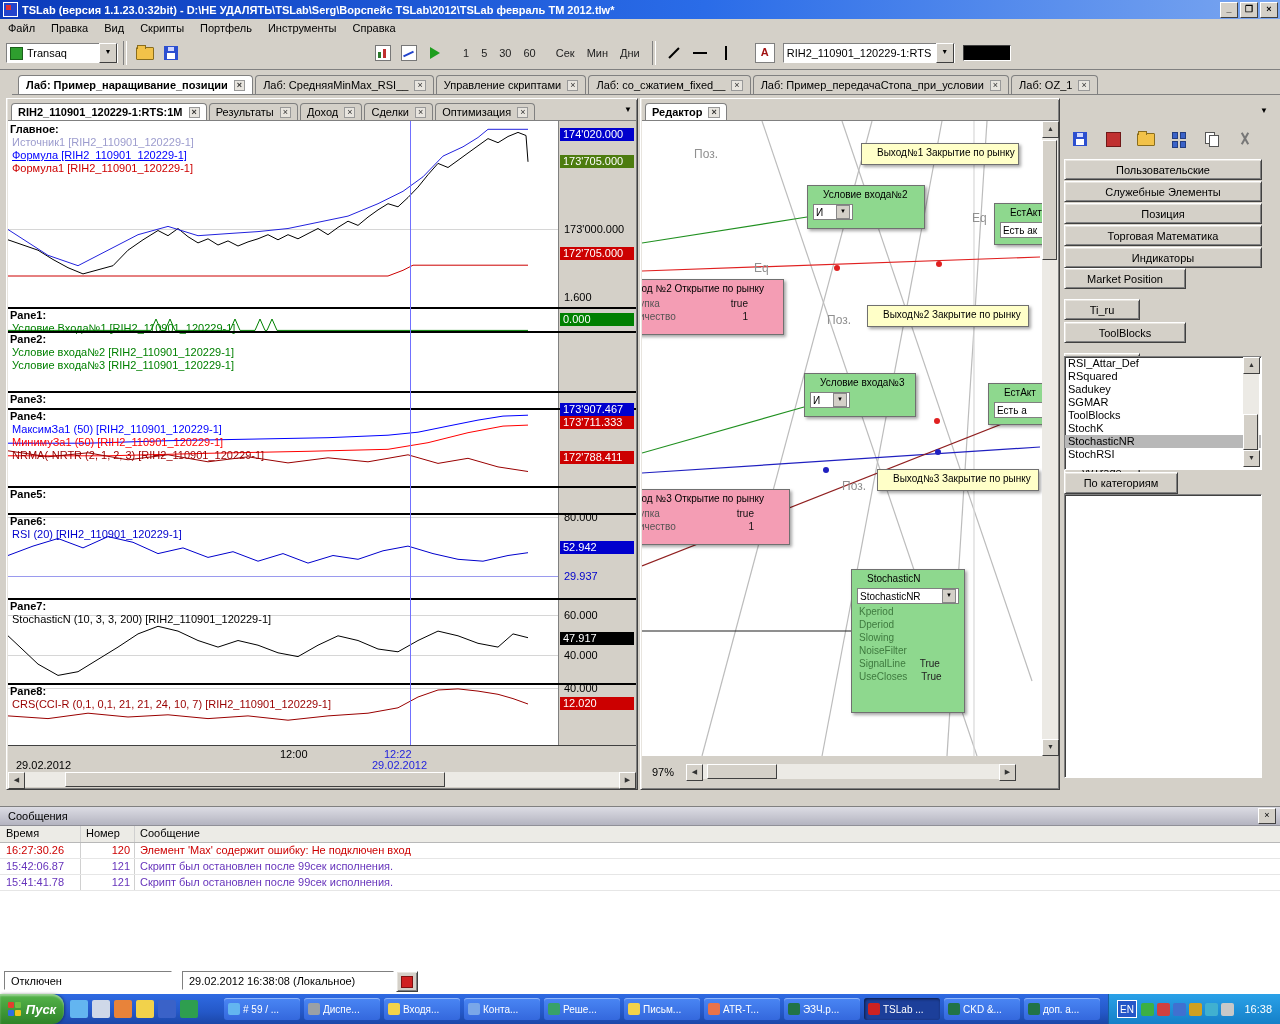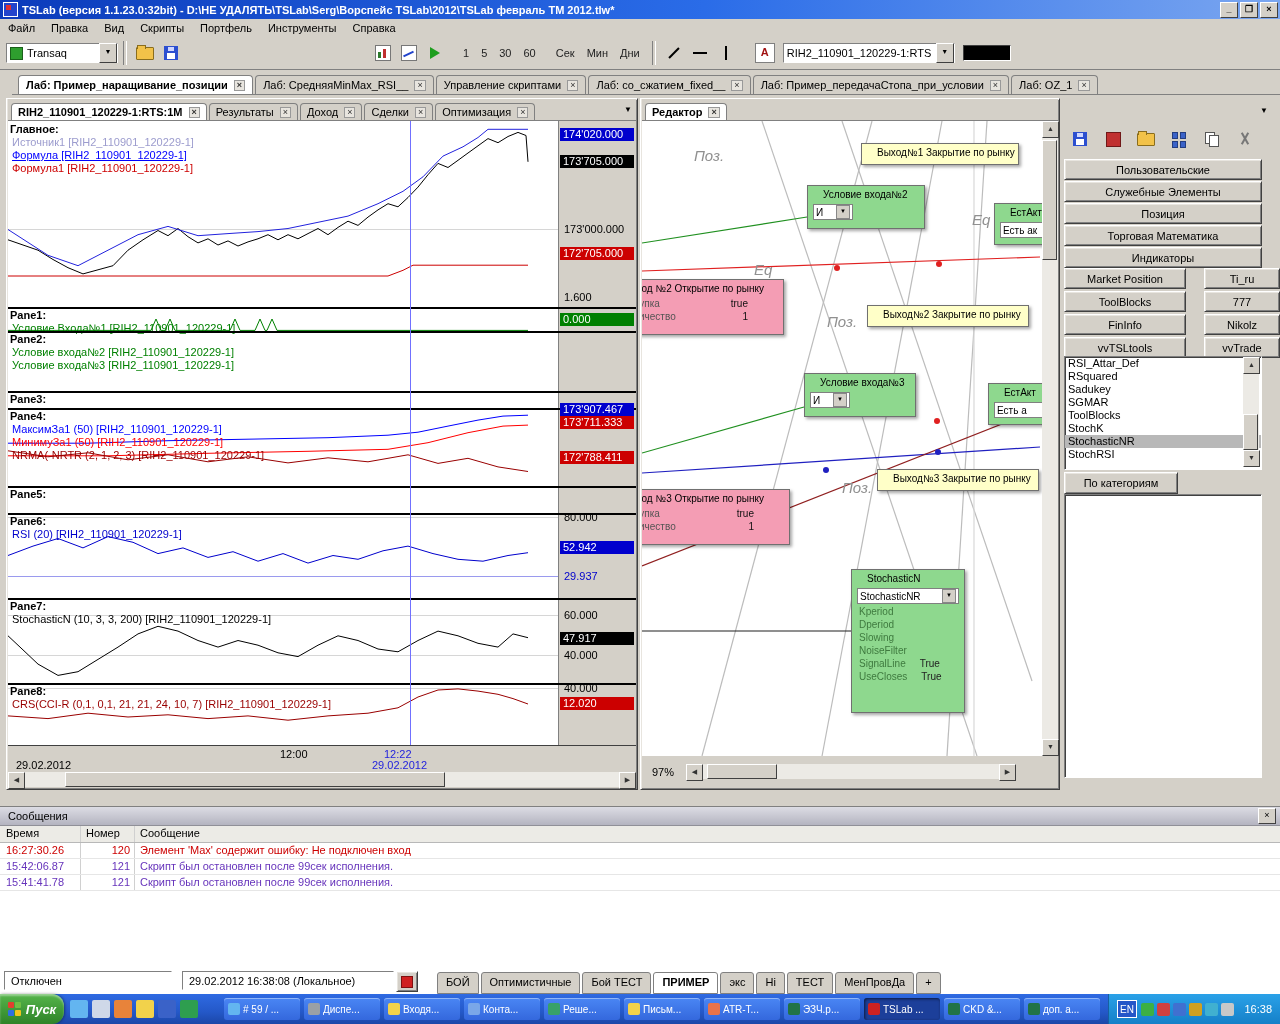--- a/index.html
+++ b/index.html
@@ -88,26 +88,26 @@
   .blk.green{background:#8ed88e;}
   .blk.pink{background:#f49db4;}
   .blk .ttl{padding:3px 15px;white-space:nowrap;overflow:hidden;}
   .blk .dd{background:#fff;border:1px solid #808080;margin:1px 5px;height:14px;display:flex;align-items:center;padding:0 2px;width:34px;justify-content:space-between;}
   .blk .dd.wide{width:auto;}
   .blk .dd .da{width:12px;height:12px;background:#d4d0c8;border:1px solid #888;font-size:6px;line-height:11px;text-align:center;}
   .blk .row{display:flex;padding:1px 7px;color:#555;}
   .blk .row .v{margin-left:auto;margin-right:28px;color:#111;}
   .blk .fld{padding:1px 7px;color:#3f7a3f;display:flex;}
   .blk .fld .v{margin-left:14px;color:#222;}
-  .flbl{position:absolute;color:#909090;font-size:15px;font-style:italic;}
+  .flbl{position:absolute;color:#909090;font-size:12px;}
   
   #palette{position:absolute;left:1060px;top:98px;width:220px;height:690px;background:#d4d0c8;}
   .pal-ico{width:26px;height:24px;background:#d4d0c8;display:grid;place-items:center;border:1px solid #d4d0c8;}
   .pal-btn{height:19px;width:196px;margin:1px 0 1px 4px;display:grid;place-items:center;}
-  .pal-row{display:flex;margin-left:4px;margin-top:2px;gap:18px;}
+  .pal-row{display:flex;margin-left:4px;margin-top:2px;gap:10px;flex-direction:column;}
   .pal-half{height:19px;display:grid;place-items:center;}
   #indlist{position:absolute;left:4px;top:258px;width:196px;height:112px;overflow:hidden;}
   .ind-item{height:13px;line-height:13px;padding-left:3px;white-space:nowrap;}
   .ind-item.sel{background:#b8b8b8;}
   #biglist{position:absolute;left:4px;top:396px;width:196px;height:282px;}
   
   #messages{position:absolute;left:0;top:806px;width:1280px;height:160px;background:#fff;border-top:1px solid #808080;}
   .msg-title{height:18px;display:flex;align-items:center;padding-left:8px;
     background:linear-gradient(#dcdce4,#b4b4c0);border-bottom:1px solid #909098;}
   .msg-x{margin-left:auto;margin-right:4px;width:16px;height:14px;background:#d4d0c8;border:1px solid;border-color:#fff #404040 #404040 #fff;text-align:center;line-height:12px;font-size:9px;}
@@ -318,21 +318,21 @@
         <div class="pane-label" style="top: 394px;">Pane6:</div>
         <div class="legend" style="top: 407px; color: rgb(0, 0, 204);">RSI (20) [RIH2_110901_120229-1]</div>
         <div class="pane-sep" style="top: 477px;"></div>
         <div class="pane-label" style="top: 479px;">Pane7:</div>
         <div class="legend" style="top: 492px; color: rgb(0, 0, 0);">StochasticN (10, 3, 3, 200) [RIH2_110901_120229-1]</div>
         <div class="pane-sep" style="top: 562px;"></div>
         <div class="pane-label" style="top: 564px;">Pane8:</div>
         <div class="legend" style="top: 577px; color: rgb(153, 0, 0);">CRS(CCI-R (0,1, 0,1, 21, 21, 24, 10, 7) [RIH2_110901_120229-1]</div>
         <div class="crosshair" style="left: 402px;"></div>
         <div class="axis-badge" style="top: 7px; background: rgb(0, 0, 205); color: rgb(255, 255, 255);">174'020.000</div>
-        <div class="axis-badge" style="top: 34px; background: #000000; color: rgb(255, 255, 255);">173'705.000</div>
+        <div class="axis-badge" style="top: 34px; background: #4d7c0f; color: rgb(255, 255, 255);">173'705.000</div>
         <div class="axis-plain" style="top: 102px;">173'000.000</div>
         <div class="axis-badge" style="top: 126px; background: rgb(204, 0, 0); color: rgb(255, 255, 255);">172'705.000</div>
         <div class="axis-plain" style="top: 170px;">1.600</div>
         <div class="axis-badge" style="top: 192px; background: rgb(0, 128, 0); color: rgb(255, 255, 255);">0.000</div>
         <div class="axis-badge" style="top: 282px; background: rgb(0, 0, 205); color: rgb(255, 255, 255);">173'907.467</div>
         <div class="axis-badge" style="top: 295px; background: rgb(204, 0, 0); color: rgb(255, 255, 255);">173'711.333</div>
         <div class="axis-badge" style="top: 330px; background: rgb(204, 0, 0); color: rgb(255, 255, 255);">172'788.411</div>
         <div class="axis-plain" style="top: 390px;">80.000</div>
         <div class="axis-badge" style="top: 420px; background: rgb(0, 0, 205); color: rgb(255, 255, 255);">52.942</div>
         <div class="axis-plain" style="top: 449px; color: rgb(0, 0, 205);">29.937</div>
@@ -596,31 +596,20 @@
         </div>
       </div>
   </div>
 
   <div id="statusbar">
     <div class="st-panel" style="left:4px;width:168px;">Отключен</div>
     <div class="st-panel" style="left:182px;width:212px;">29.02.2012 16:38:08 (Локальное)</div>
     <div class="out" style="position:absolute;left:396px;top:4px;width:20px;height:19px;display:grid;place-items:center;background:#d4d0c8;">
       <span style="width:10px;height:10px;background:#d02020;border:1px solid #801010;"></span>
     </div>
-    <div id="st-tabs">
-        <div class="st-tab">БОЙ</div>
-        <div class="st-tab">Оптимистичные</div>
-        <div class="st-tab">Бой ТЕСТ</div>
-        <div class="st-tab active">ПРИМЕР</div>
-        <div class="st-tab">экс</div>
-        <div class="st-tab">Hi</div>
-        <div class="st-tab">ТЕСТ</div>
-        <div class="st-tab">МенПровДа</div>
-        <div class="st-tab">+</div>
-      </div>
   </div>
 
   <div id="taskbar">
     <div class="start">
       <span class="winflag">
         <div style="background:#e33f2f;"></div>
           <div style="background:#71bf44;"></div>
         <div style="background:#2f6fe3;"></div>
           <div style="background:#f2c51d;"></div>
       </span>

